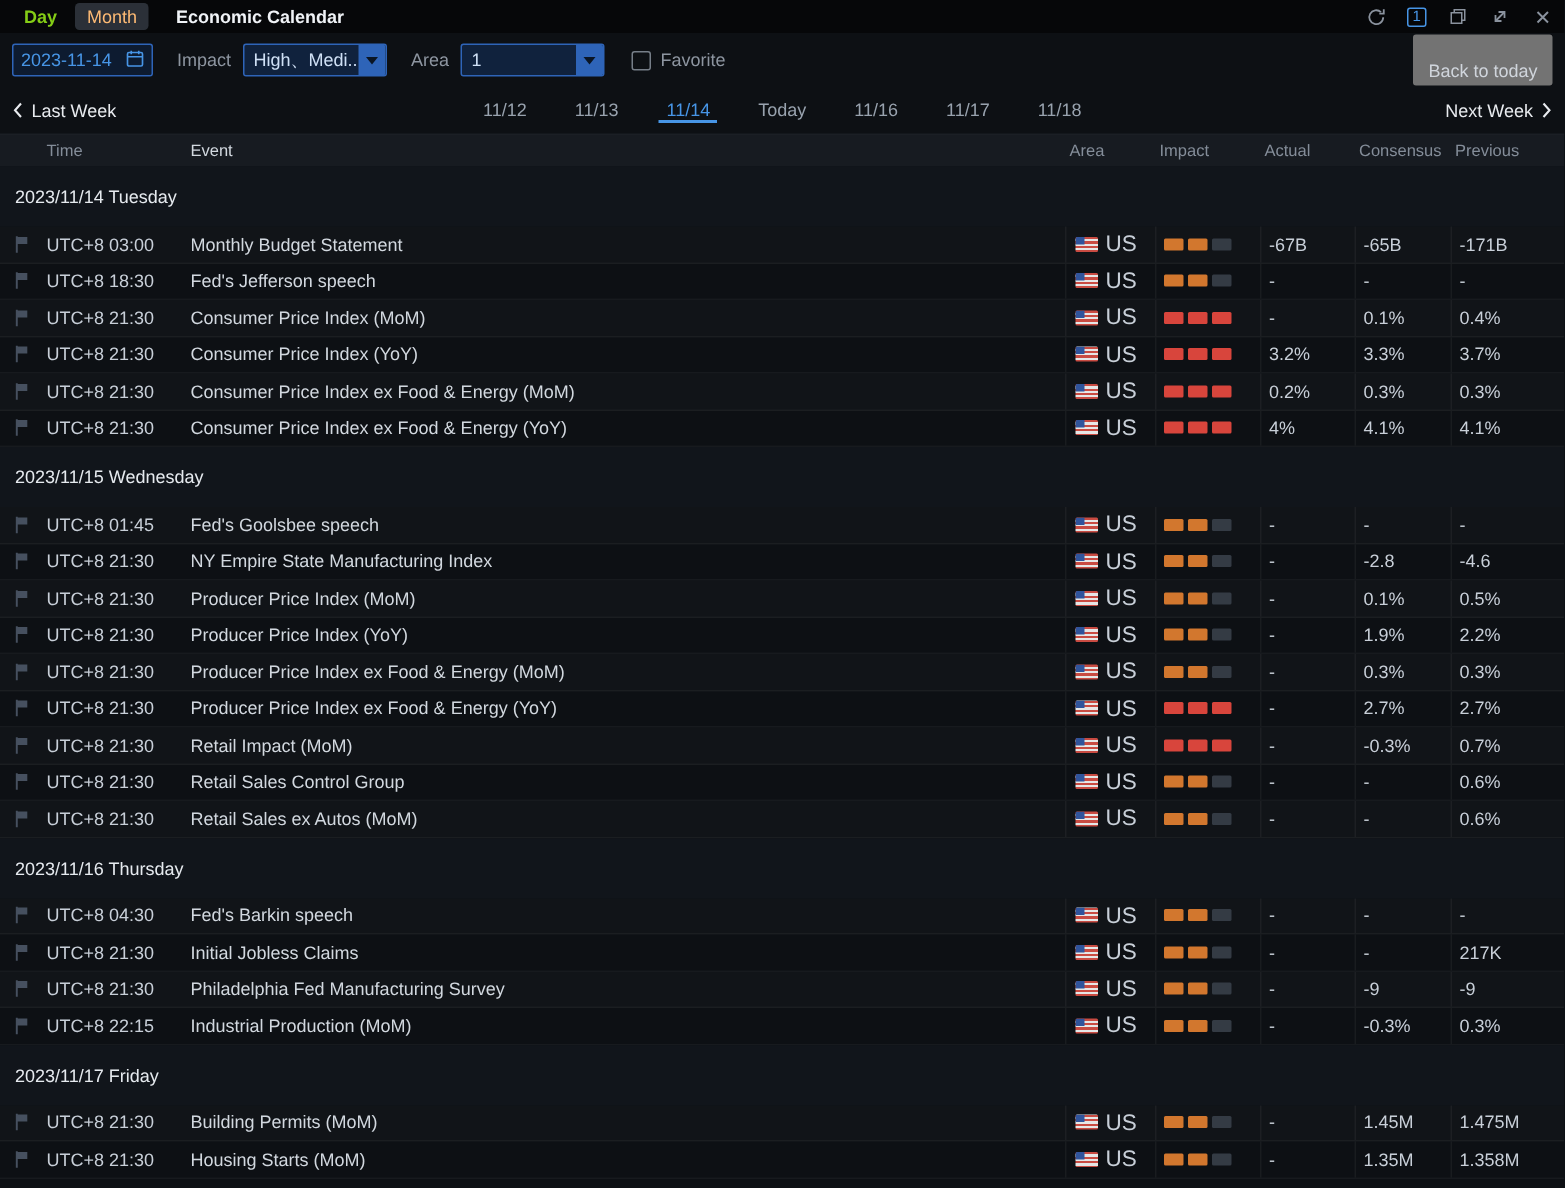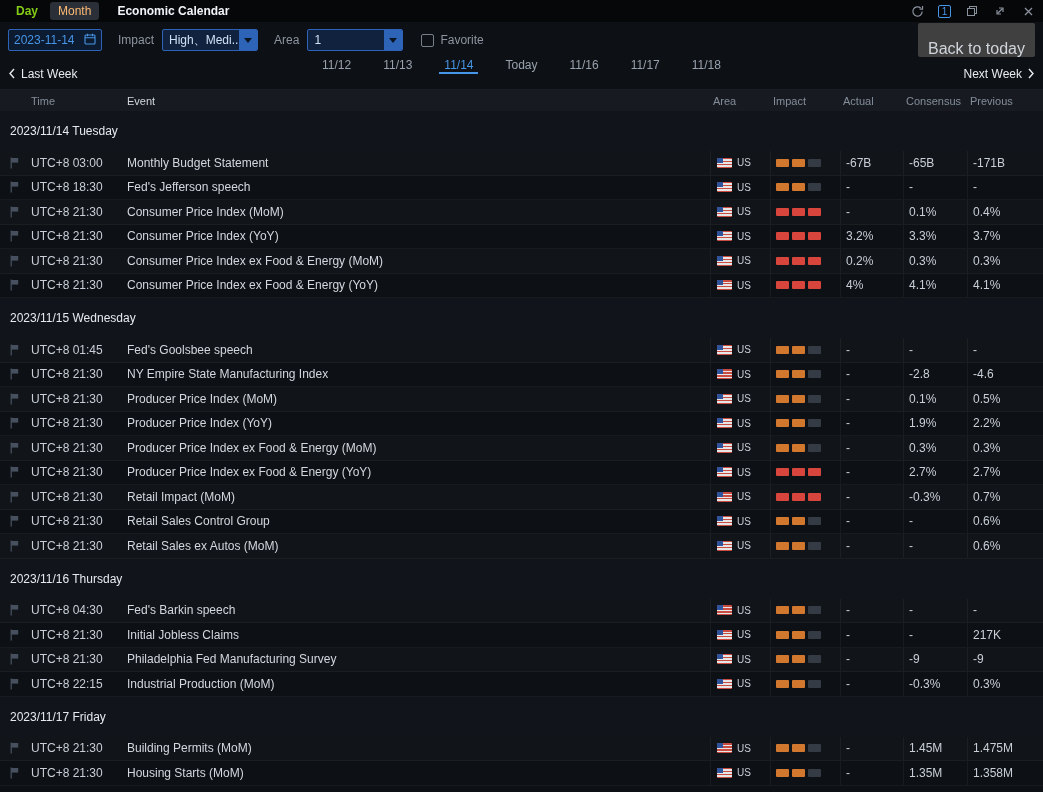--- a/index.html
+++ b/index.html
@@ -43,32 +43,32 @@
   .select .sel-val { flex:1; padding:0 6px; color:#cfe0f5; white-space:nowrap; overflow:hidden; }
   .select .arrow-box {
     width:18px; height:100%; background:#2e64b8; flex:none;
     display:flex; align-items:center; justify-content:center;
   }
   .arrow-box .tri { width:0; height:0; border-left:4px solid transparent; border-right:4px solid transparent; border-top:5px solid #0a1524; }
   .checkbox-wrap { display:flex; align-items:center; gap:6px; margin-left:10px; color:#8d95a0; }
   .checkbox { width:13px; height:13px; border:1px solid #767e88; border-radius:2px; background:transparent; }
   .flt-spacer { flex:1; }
   .btn-today {
-    height:22px; background:#404040; border:none; border-radius:2px; padding:17px 10px;
-    color:#d0d5dc; font-size:16px; font-family:inherit;
+    height:22px; background:#737373; border:none; border-radius:2px; padding:17px 10px;
+    color:#d0d5dc; font-size:12px; font-family:inherit;
   }
 
   
   .weeknav {
     height:32px; display:grid; grid-template-columns:1fr auto 1fr; align-items:stretch;
     padding:0 8px; border-bottom:1px solid #1b1f25; flex:none;
   }
   .wk-side { display:flex; align-items:center; gap:5px; color:#e8ebef; }
   .wk-side.right { justify-content:flex-end; }
-  .days { display:flex; align-items:flex-start; gap:22px; }
+  .days { display:flex; align-items:center; gap:22px; }
   .day {
     display:flex; align-items:center; padding:0 5px; color:#98a2ae;
     border-bottom:2px solid transparent;
   }
   .day.active { color:#4795e6; border-bottom-color:#4795e6; }
 
   
   .table { flex:1; display:flex; flex-direction:column; overflow:hidden; }
   .thead, .row {
     display:grid;
@@ -82,21 +82,21 @@
     height:40px; display:flex; align-items:center; padding-left:10px;
     color:#e6eaef; background:#11151b;
   }
   .row { height:24.5px; border-bottom:1px solid rgba(255,255,255,0.045); }
   .row.alt { background:rgba(255,255,255,0.02); }
   .cell { overflow:hidden; white-space:nowrap; }
   .c-pin { display:flex; justify-content:center; }
   .pin-icon { display:flex; }
   .c-time { padding-left:3px; color:#c8cfd8; }
   .c-event { padding-left:7px; color:#d2d8df; }
-  .c-area { display:flex; align-items:center; padding-left:6px; color:#c8cfd8; font-size:10px; }
+  .c-area { display:flex; align-items:center; padding-left:6px; color:#c8cfd8; font-size:15px; }
   .c-num { padding-left:5px; color:#c8cfd8; }
   .row .cell:nth-child(n+4) { border-left:1px solid rgba(255,255,255,0.05); align-self:stretch; display:flex; align-items:center; }
   .row .c-area { display:flex; }
   .flag {
     position:relative; width:15px; height:10px; display:inline-block; margin-right:5px; flex:none;
     background:repeating-linear-gradient(180deg,#c94b42 0,#c94b42 1.5px,#e6e6e6 1.5px,#e6e6e6 3px);
     border-radius:1px; overflow:hidden;
   }
   .flag::before { content:""; position:absolute; left:0; top:0; width:6px; height:5px; background:#30549c; }
   .c-impact { display:flex; align-items:center; gap:3px; padding-left:5px; }

